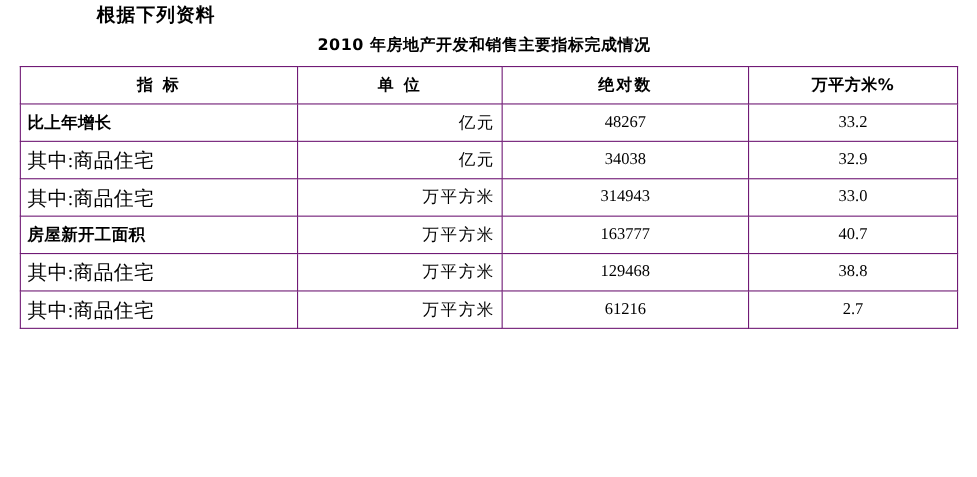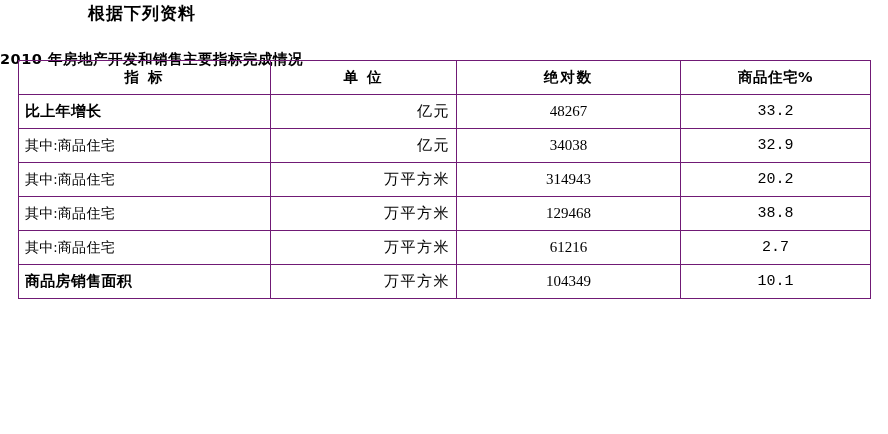--- a/index.html
+++ b/index.html
@@ -29,25 +29,25 @@
     font-weight: bold;
     font-size: 17px;
     letter-spacing: 1px;
     white-space: nowrap;
   }
   .table-title {
     position: absolute;
     left: 0;
     right: 0;
     top: 31px;
+    text-align: center;
     font-family: "DejaVu Sans", "Liberation Sans", sans-serif;
     font-weight: bold;
     font-size: 14.5px;
     letter-spacing: 0.5px;
-    margin-top: 19px;
   }
   .table-wrap {
     position: absolute;
     left: 18px;
     top: 60px;
     width: 852px;
   }
   table.data {
     border-collapse: collapse;
     width: 852px;
@@ -77,37 +77,37 @@
     text-align: left;
     font-family: "DejaVu Sans", "Liberation Sans", sans-serif;
     font-weight: bold;
     font-size: 14px;
     padding-left: 8px;
     letter-spacing: 0.3px;
   }
   td.label.sub {
     font-weight: normal;
     font-family: "Liberation Serif", "DejaVu Serif", serif;
-    font-size: 14px;
+    font-size: 18px;
   }
   td.unit {
     text-align: right;
     font-family: "Liberation Serif", "DejaVu Serif", serif;
     font-size: 15px;
     letter-spacing: 1.5px;
   }
   td.num {
     text-align: center;
     font-family: "Liberation Serif", "DejaVu Serif", serif;
     font-size: 15.5px;
     margin-top: 32px;
   }
   td.pct {
     text-align: center;
-    font-family: Liberation Mono, monospace;
+    font-family: Liberation Serif, serif;
     font-size: 15.5px;
   }
 </style>
 </head>
 <body>
 
 <div class="page">
 
   <div class="doc-heading">根据下列资料</div>
 
@@ -119,57 +119,57 @@
         <col class="c0">
           <col class="c1">
           <col class="c2">
           <col class="c3">
       </colgroup>
       <thead>
         <tr>
           <th>指 标</th>
           <th>单 位</th>
           <th>绝对数</th>
-          <th class="th-last">商品住宅%</th>
+          <th class="th-last">万平方米%</th>
         </tr>
       </thead>
       <tbody id="table-body">
           <tr>
             <td class="label">比上年增长</td>
             <td class="unit">亿元</td>
             <td class="num">48267</td>
             <td class="pct">33.2</td>
           </tr>
           <tr>
             <td class="label sub">其中:商品住宅</td>
             <td class="unit">亿元</td>
             <td class="num">34038</td>
             <td class="pct">32.9</td>
           </tr>
           <tr>
             <td class="label sub">其中:商品住宅</td>
             <td class="unit">万平方米</td>
             <td class="num">314943</td>
-            <td class="pct">20.2</td>
+            <td class="pct">33.0</td>
+          </tr>
+          <tr>
+            <td class="label">房屋新开工面积</td>
+            <td class="unit">万平方米</td>
+            <td class="num">163777</td>
+            <td class="pct">40.7</td>
           </tr>
           <tr>
             <td class="label sub">其中:商品住宅</td>
             <td class="unit">万平方米</td>
             <td class="num">129468</td>
             <td class="pct">38.8</td>
           </tr>
           <tr>
             <td class="label sub">其中:商品住宅</td>
             <td class="unit">万平方米</td>
             <td class="num">61216</td>
             <td class="pct">2.7</td>
           </tr>
-          <tr>
-            <td class="label">商品房销售面积</td>
-            <td class="unit">万平方米</td>
-            <td class="num">104349</td>
-            <td class="pct">10.1</td>
-          </tr>
         </tbody>
     </table>
   </div>
 
 </div>
 
 </body></html>

